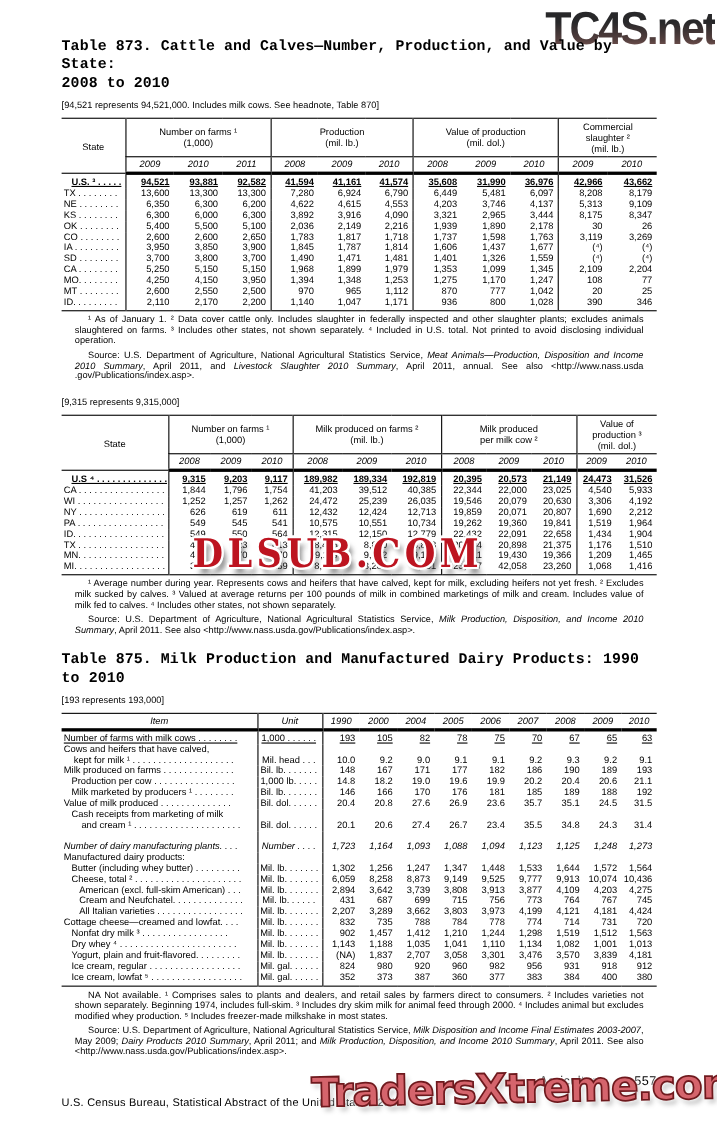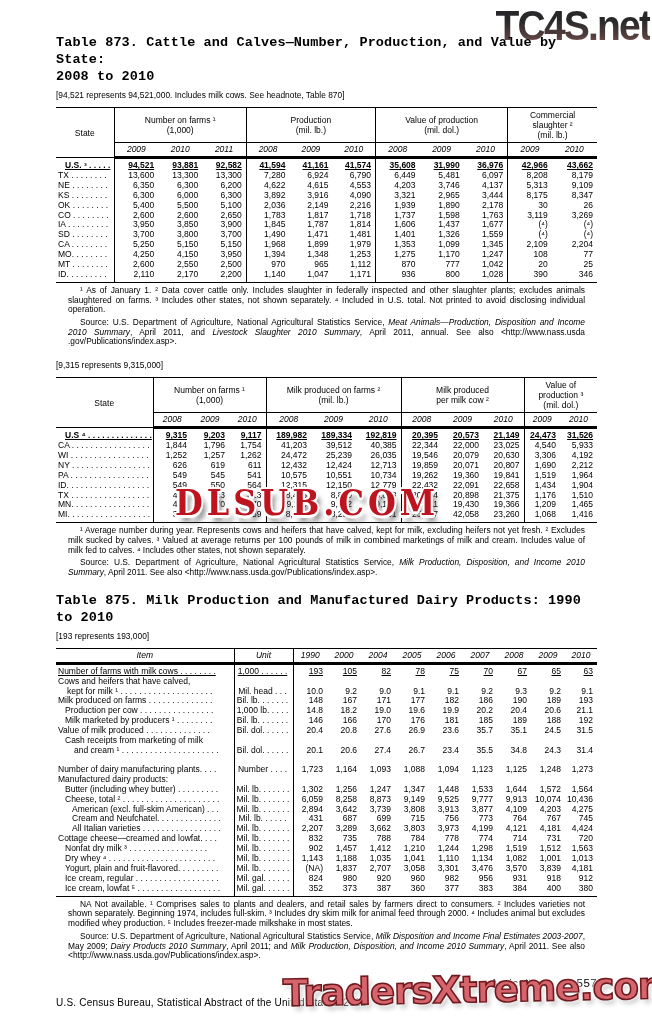--- a/index.html
+++ b/index.html
@@ -25,21 +25,21 @@
   table.stat tr.bold td{font-weight:bold;}
   table.stat td.us{padding-left:9px;}
   table.stat tbody tr:first-child td{padding-top:2px;text-decoration:underline;}
   table.stat tbody tr:last-child td{padding-bottom:2px;}
 
   
   table.t875 td.item{text-align:left;white-space:nowrap;overflow:hidden;}
   table.t875 .ind1{padding-left:9px;}
   table.t875 .ind2{padding-left:16px;}
   table.t875 td.unit{text-align:center;white-space:nowrap;overflow:hidden;}
-  table.t875 tr.gap td{padding-top:9px;}
+  table.t875 tr.gap td{padding-top:9px;font-style:italic;}
   table.t875 th{white-space:nowrap;}
 
   .fn{font-size:8.4px;line-height:9.7px;margin:3px 12px 0;text-indent:12px;text-align:justify;}
   .fn i{font-style:italic;}
   .sec{margin-bottom:12px;}
   .sec874{margin-top:13px;}
   .sec875{margin-top:14px;}
 
   .footer-right{text-align:right;font-size:11.5px;letter-spacing:.4px;margin-top:16px;}
   .footer-right .pgnum{margin-left:27px;}

